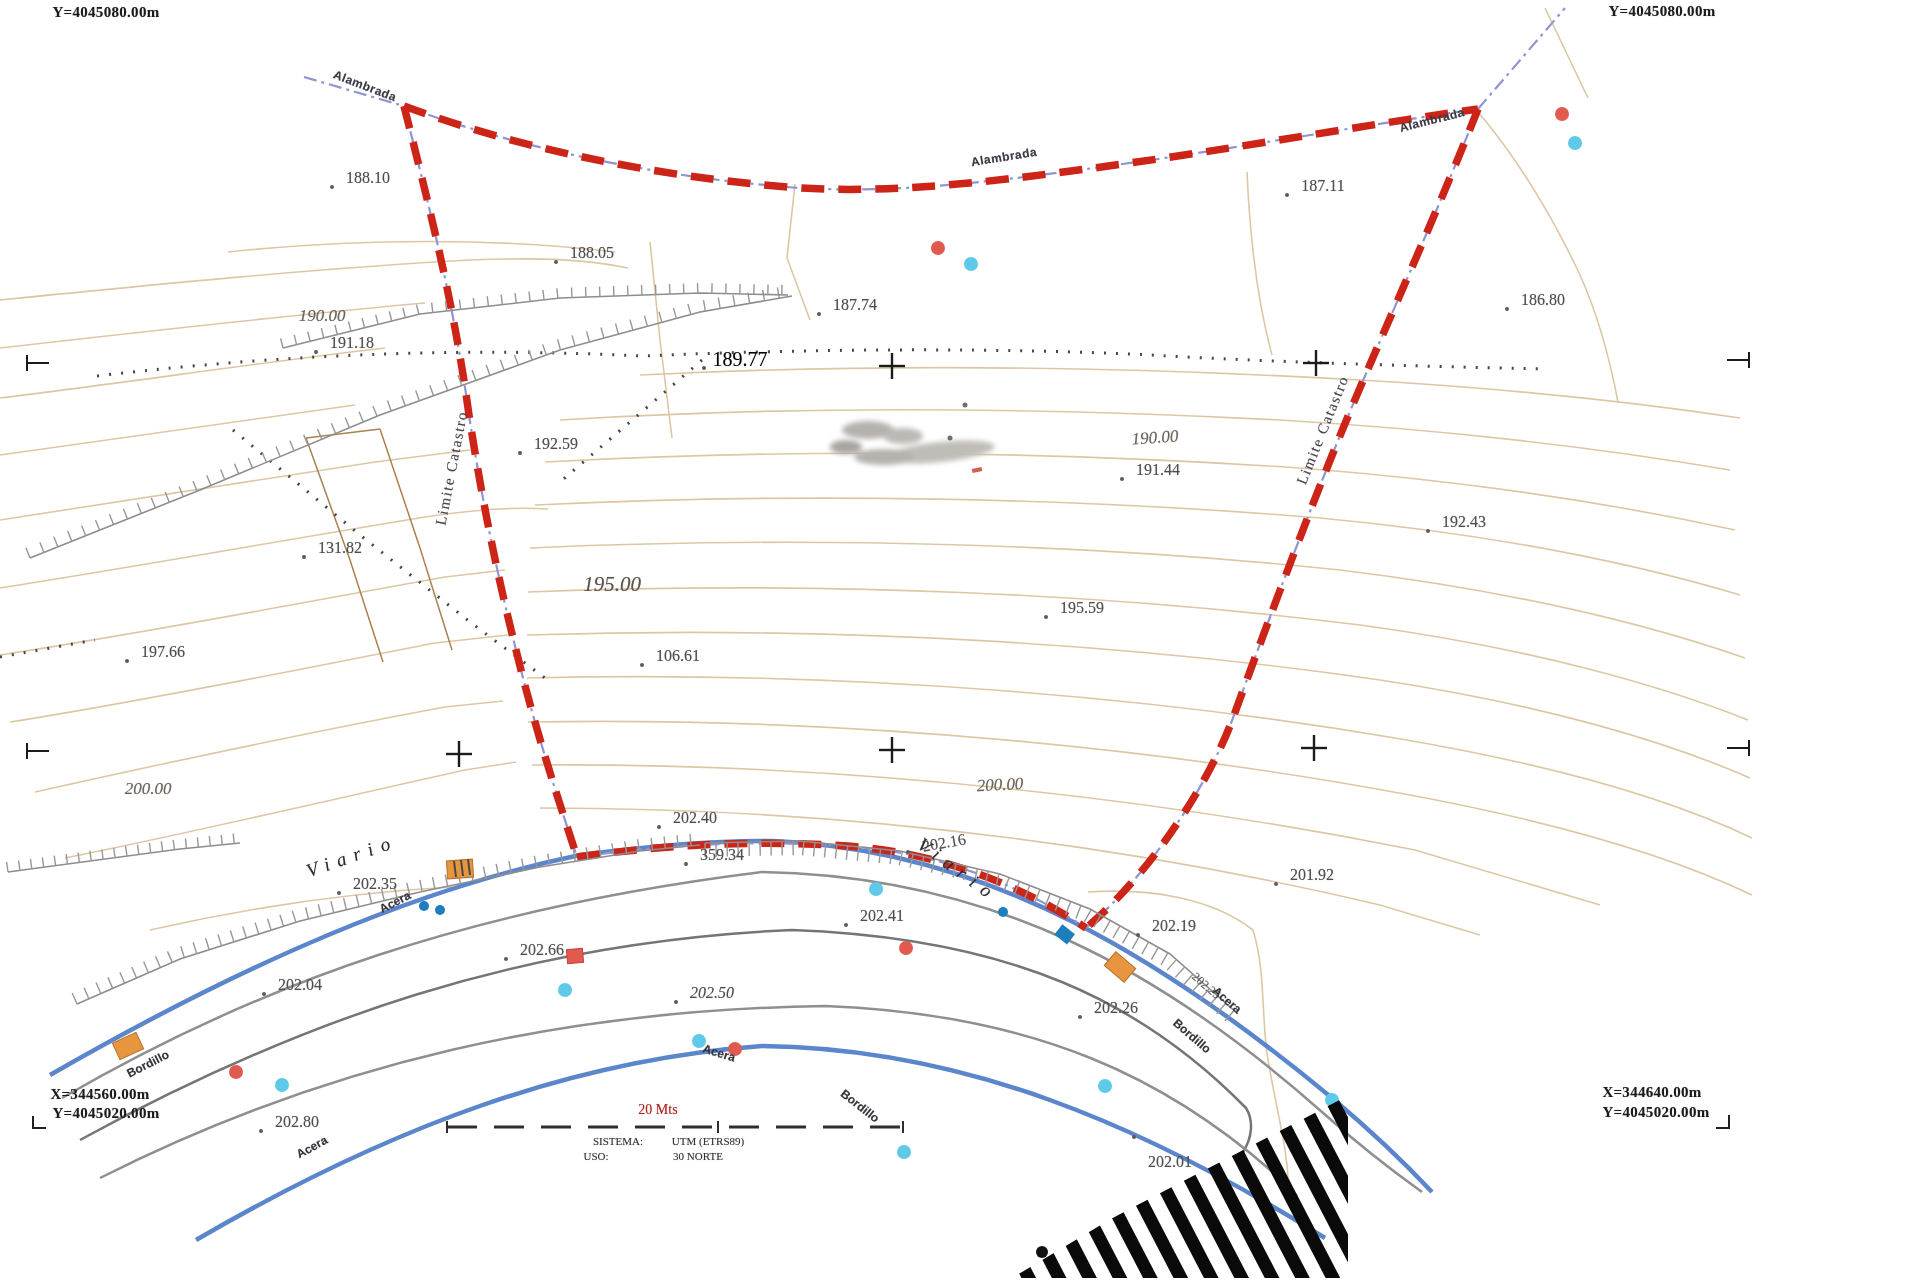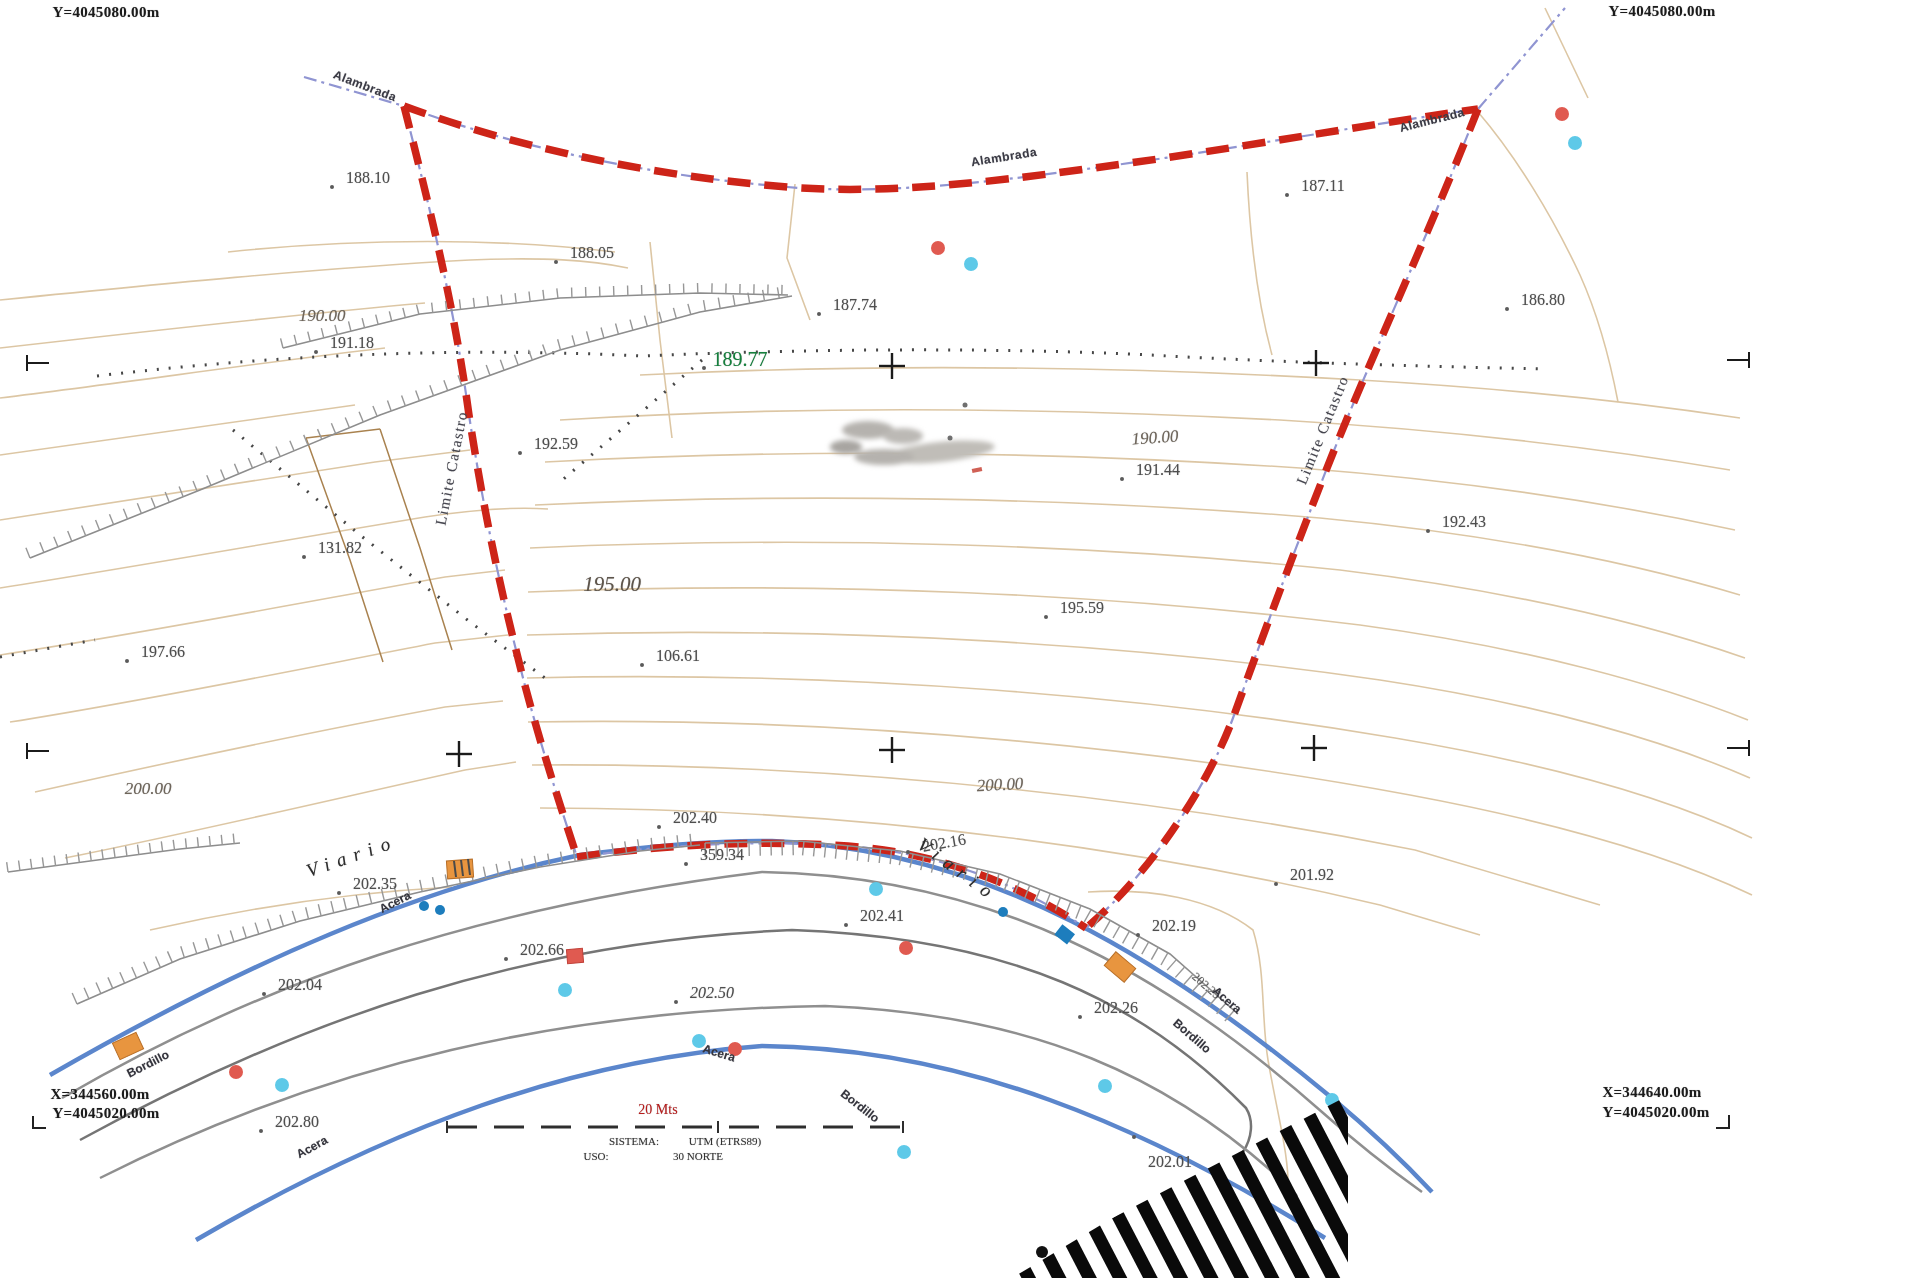--- a/index.html
+++ b/index.html
@@ -4,21 +4,21 @@
 <style>
   html,body{margin:0;padding:0;background:#ffffff;}
   #canvas{position:relative;width:1920px;height:1280px;background:#ffffff;overflow:hidden;
           font-family:"Liberation Serif",serif;}
   #topo{position:absolute;left:0;top:0;}
   #labels{position:absolute;left:0;top:0;width:1920px;height:1280px;pointer-events:none;}
   .lbl{position:absolute;white-space:nowrap;color:#4a4a4a;text-shadow:0 0 1px rgba(80,80,80,.45);}
   .c-coord{font-size:15px;color:#1b1b1b;font-weight:bold;letter-spacing:.3px;}
   .c-elev{font-size:16px;color:#4e4e4e;}
   .c-elev-sm{font-size:12px;color:#555;}
-  .c-elev-lg{font-size:20px;color:#15803d;}
+  .c-elev-lg{font-size:20px;color:#000000;}
   .c-contour{font-size:17px;font-style:italic;color:#6e655a;}
   .c-contour-lg{font-size:21px;font-style:italic;color:#5d544a;}
   .c-bound{font-size:12px;font-weight:bold;color:#3a3a45;font-family:"Liberation Sans",sans-serif;letter-spacing:.5px;}
   .c-limite{font-size:15px;color:#45454f;letter-spacing:1.5px;}
   .c-road{font-size:12px;font-weight:bold;color:#34343d;font-family:"Liberation Sans",sans-serif;}
   .c-viario{font-size:19px;font-style:italic;letter-spacing:8px;color:#2c2c2c;}
   .c-scale{font-size:14px;color:#b91c1c;}
   .c-scale-sm{font-size:11px;color:#333;}
 </style>
 </head>
@@ -488,18 +488,18 @@
       <span class="lbl c-road" style="left: 395px; top: 902px; transform: translate(-50%, -50%) rotate(-27deg);">Acera</span>
       <span class="lbl c-road" style="left: 148px; top: 1064px; transform: translate(-50%, -50%) rotate(-27deg);">Bordillo</span>
       <span class="lbl c-road" style="left: 312px; top: 1147px; transform: translate(-50%, -50%) rotate(-29deg);">Acera</span>
       <span class="lbl c-viario" style="left: 352px; top: 856px; transform: translate(-50%, -50%) rotate(-19deg);">Viario</span>
       <span class="lbl c-viario" style="left: 958px; top: 870px; transform: translate(-50%, -50%) rotate(36deg);">Viario</span>
       <span class="lbl c-road" style="left: 719px; top: 1053px; transform: translate(-50%, -50%) rotate(17deg);">Acera</span>
       <span class="lbl c-road" style="left: 860px; top: 1106px; transform: translate(-50%, -50%) rotate(38deg);">Bordillo</span>
       <span class="lbl c-road" style="left: 1227px; top: 1000px; transform: translate(-50%, -50%) rotate(41deg);">Acera</span>
       <span class="lbl c-road" style="left: 1192px; top: 1036px; transform: translate(-50%, -50%) rotate(41deg);">Bordillo</span>
       <span class="lbl c-scale" style="left: 658px; top: 1110px; transform: translate(-50%, -50%) rotate(0deg);">20 Mts</span>
-      <span class="lbl c-scale-sm" style="left: 634px; top: 1141px; transform: translate(-50%, -50%) rotate(0deg);">SISTEMA:</span>
-      <span class="lbl c-scale-sm" style="left: 708px; top: 1141px; transform: translate(-50%, -50%) rotate(0deg); margin-left: 17px;">UTM (ETRS89)</span>
+      <span class="lbl c-scale-sm" style="left: 618px; top: 1141px; transform: translate(-50%, -50%) rotate(0deg);">SISTEMA:</span>
+      <span class="lbl c-scale-sm" style="left: 708px; top: 1141px; transform: translate(-50%, -50%) rotate(0deg);">UTM (ETRS89)</span>
       <span class="lbl c-scale-sm" style="left: 596px; top: 1156px; transform: translate(-50%, -50%) rotate(0deg);">USO:</span>
       <span class="lbl c-scale-sm" style="left: 698px; top: 1156px; transform: translate(-50%, -50%) rotate(0deg);">30 NORTE</span>
     </div>
 </div>
 
 </body></html>

